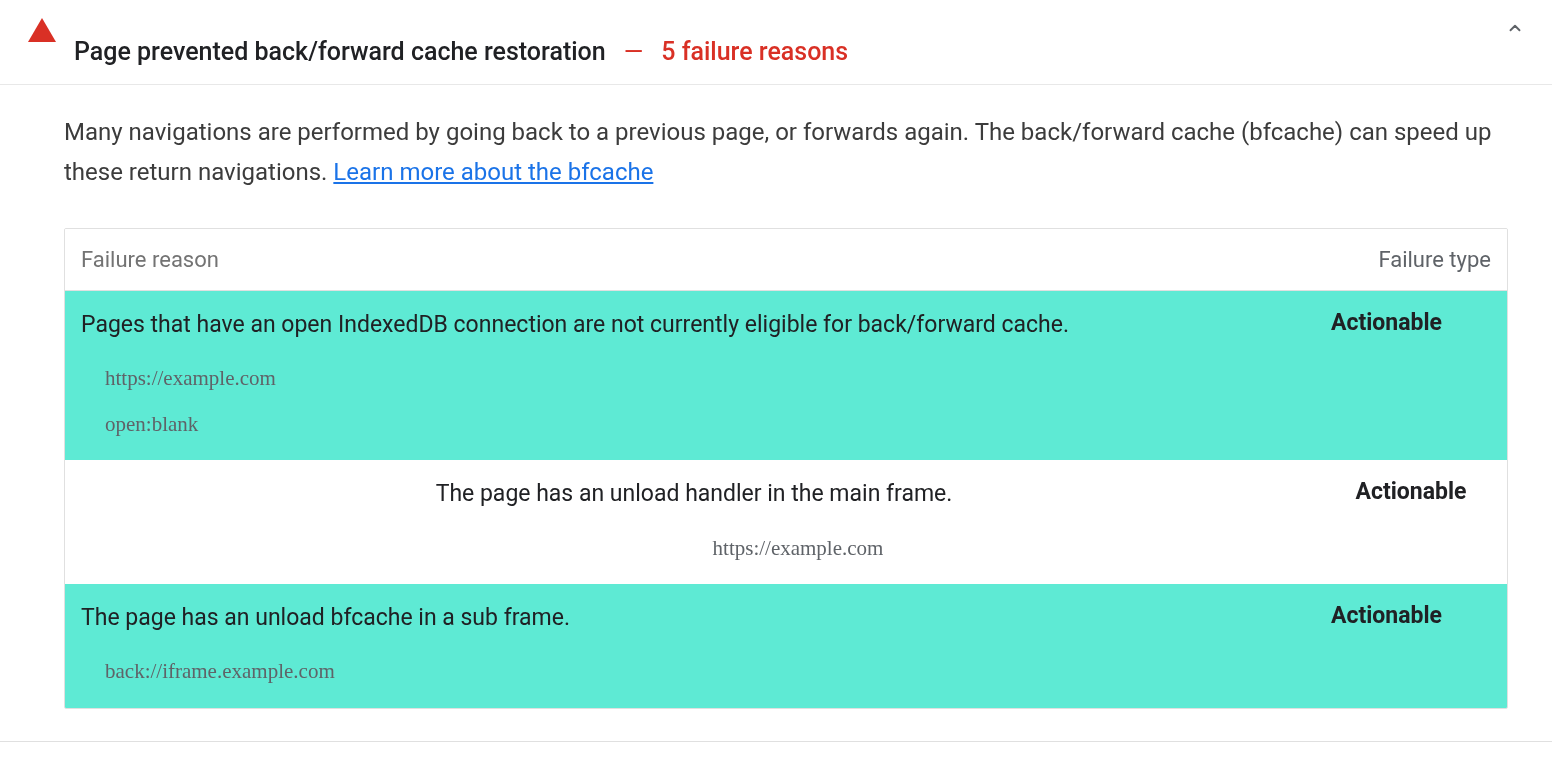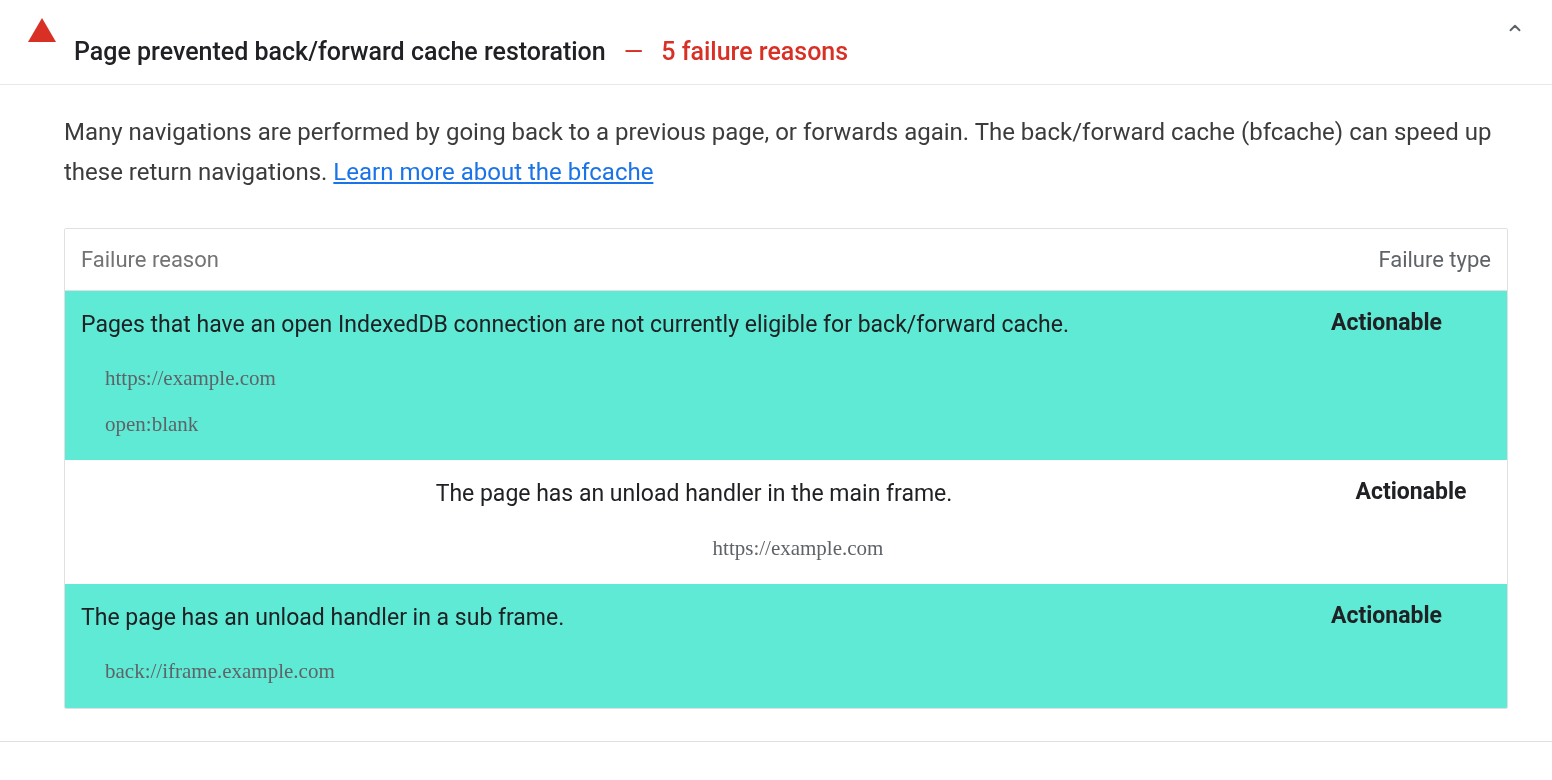--- a/index.html
+++ b/index.html
@@ -187,21 +187,21 @@
           <div class="td-reason">The page has an unload handler in the main frame.</div>
           <div class="td-type">Actionable</div>
         </div>
         <div class="urls">
           <div class="url">https://example.com</div>
         </div>
       </div>
 
       <div class="trow odd">
         <div class="trow-main">
-          <div class="td-reason">The page has an unload handler in a sub frame.</div>
+          <div class="td-reason">The page has an unload bfcache in a sub frame.</div>
           <div class="td-type">Actionable</div>
         </div>
         <div class="urls">
           <div class="url">back://iframe.example.com</div>
         </div>
       </div>
 
     </div>
   </div>
 

